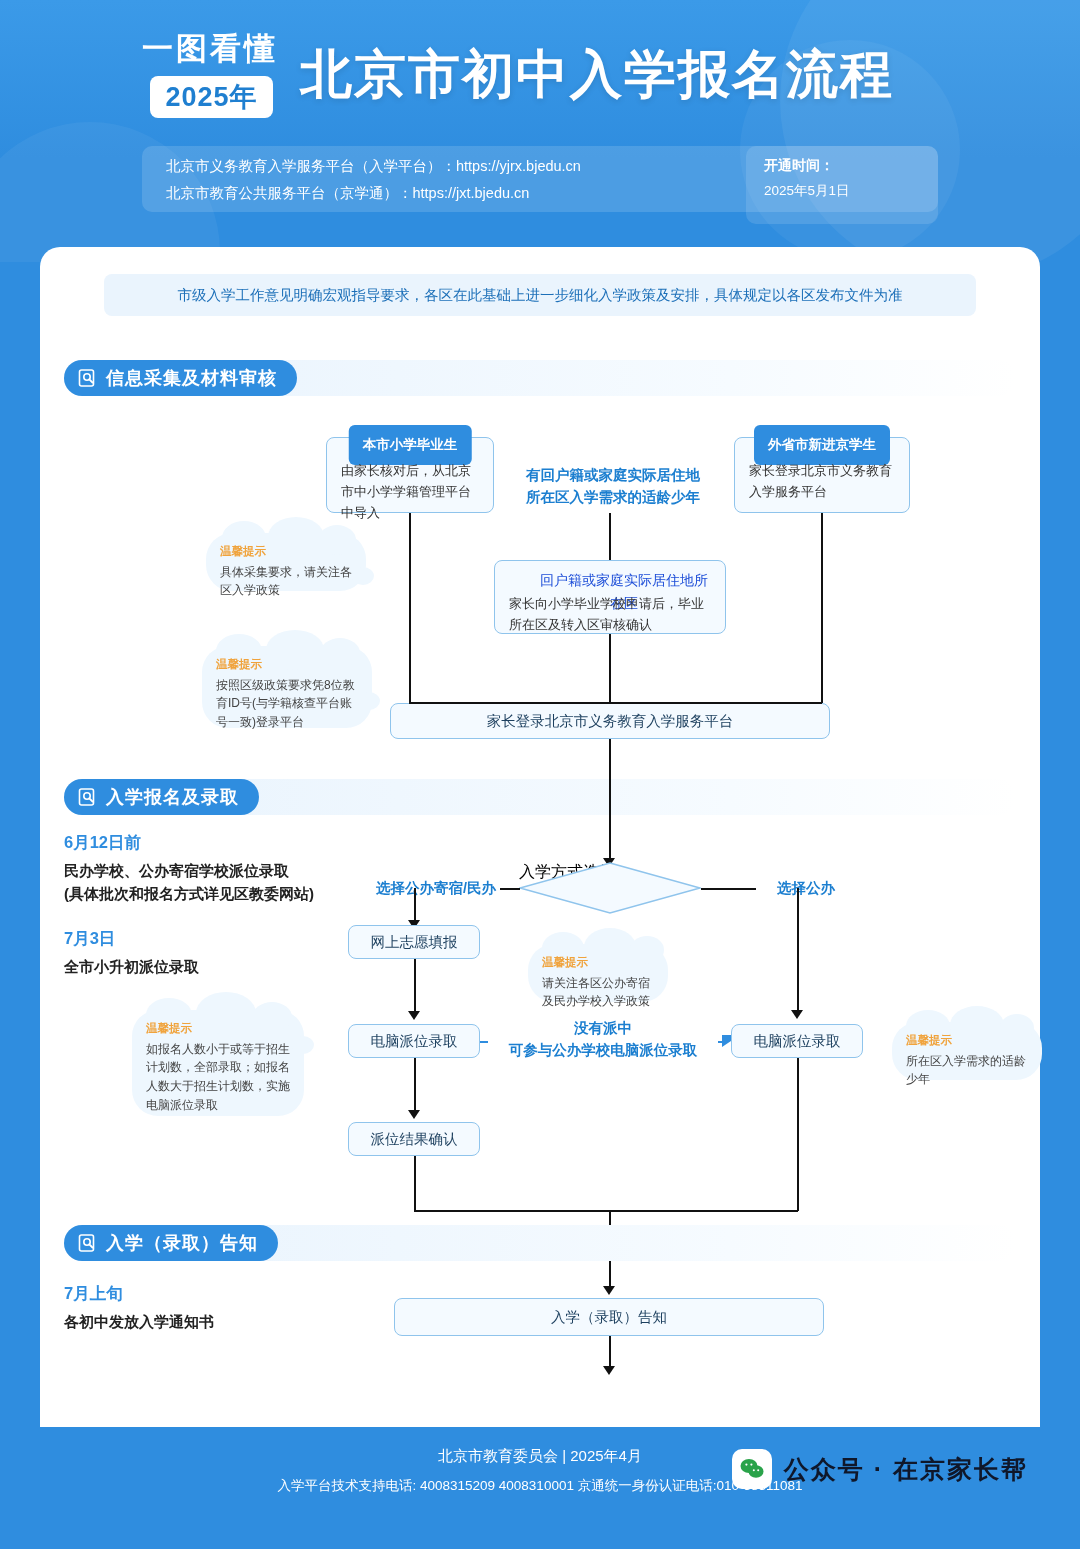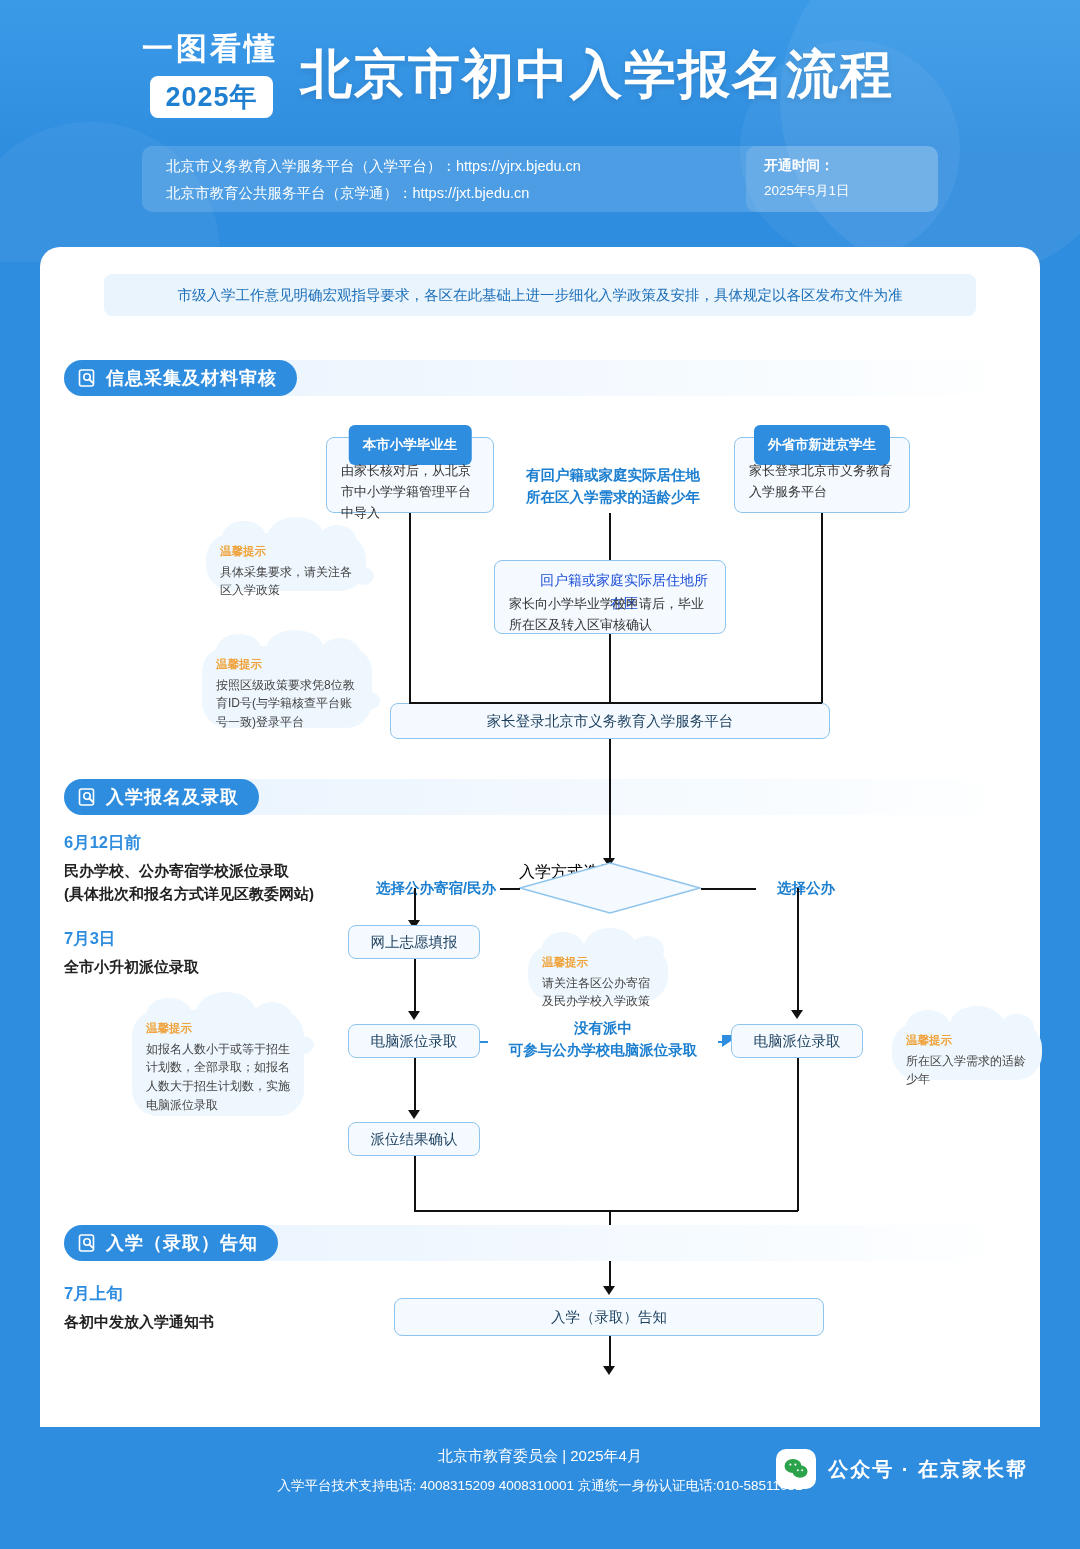--- a/index.html
+++ b/index.html
@@ -33,21 +33,21 @@
   }
 
   .link-box{
     position:absolute;left:142px;top:146px;width:796px;height:66px;border-radius:10px;
     background:rgba(255,255,255,.14);
   }
   .link-line{position:absolute;left:24px;color:#fff;font-size:14.5px;}
   .link-line.l1{top:11px;}
   .link-line.l2{top:38px;}
   .open-box{
-    position:absolute;left:604px;top:0;width:192px;height:66px;border-radius:10px;background:rgba(255,255,255,.12);
+    position:absolute;left:604px;top:0;width:192px;height:78px;border-radius:10px;background:rgba(255,255,255,.12);
   }
   .open-t1{position:absolute;left:18px;top:11px;color:#fff;font-size:14px;font-weight:bold;}
   .open-t2{position:absolute;left:18px;top:36px;color:#fff;font-size:13.5px;}
 
   
   .body-card{
     position:absolute;left:40px;top:247px;width:1000px;height:1230px;background:#fff;border-radius:20px;
   }
   .notice{
     position:absolute;left:104px;top:274px;width:872px;height:42px;border-radius:8px;background:#eaf4fd;
@@ -113,21 +113,21 @@
   .ln.blue{background:#2f8ddf;}
   .arw.blue{border-top-color:#2f8ddf;}
   .arw.right.blue{border-left-color:#2f8ddf;}
 
   
   .footer{position:absolute;left:0;bottom:0;width:1080px;height:122px;background:#2f8ddf;}
   .f1{position:absolute;left:0;top:20px;width:100%;text-align:center;color:#fff;font-size:15px;}
   .f2{position:absolute;left:0;top:50px;width:100%;text-align:center;color:#fff;font-size:13.5px;}
   .wechat{position:absolute;right:52px;top:22px;display:flex;align-items:center;}
   .wechat .wic{width:40px;height:40px;border-radius:10px;background:#fff;display:flex;align-items:center;justify-content:center;margin-right:12px;}
-  .wechat .wtx{color:#ffffff;font-size:20px;font-weight:bold;letter-spacing:2px;}
+  .wechat .wtx{color:#0f172a;font-size:25px;font-weight:bold;letter-spacing:2px;}
 </style>
 </head>
 <body>
 
 <div class="page">
 
   <div class="header">
     <div class="deco1"></div>
     <div class="deco2"></div>
     <div class="deco3"></div>

